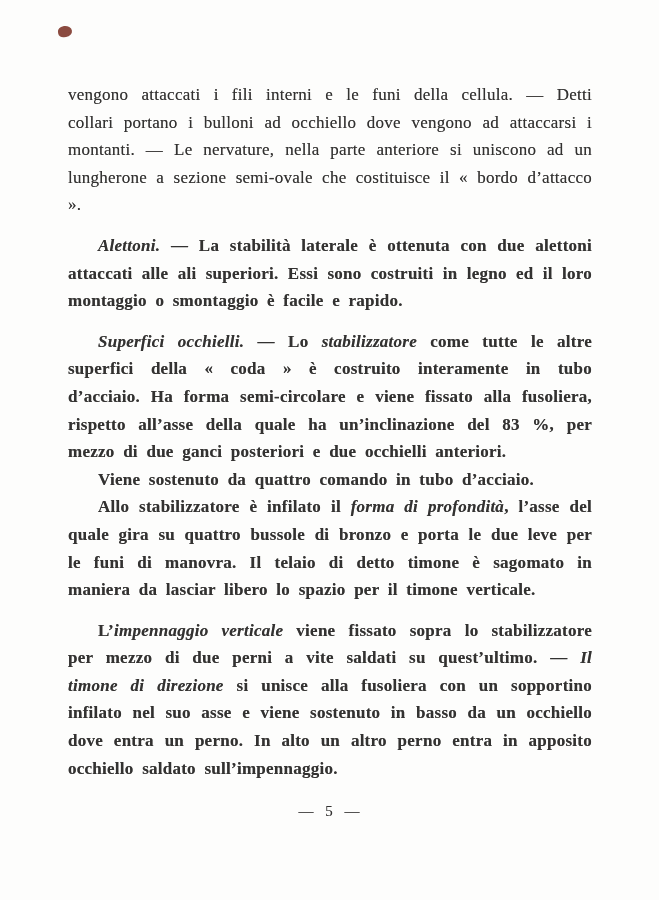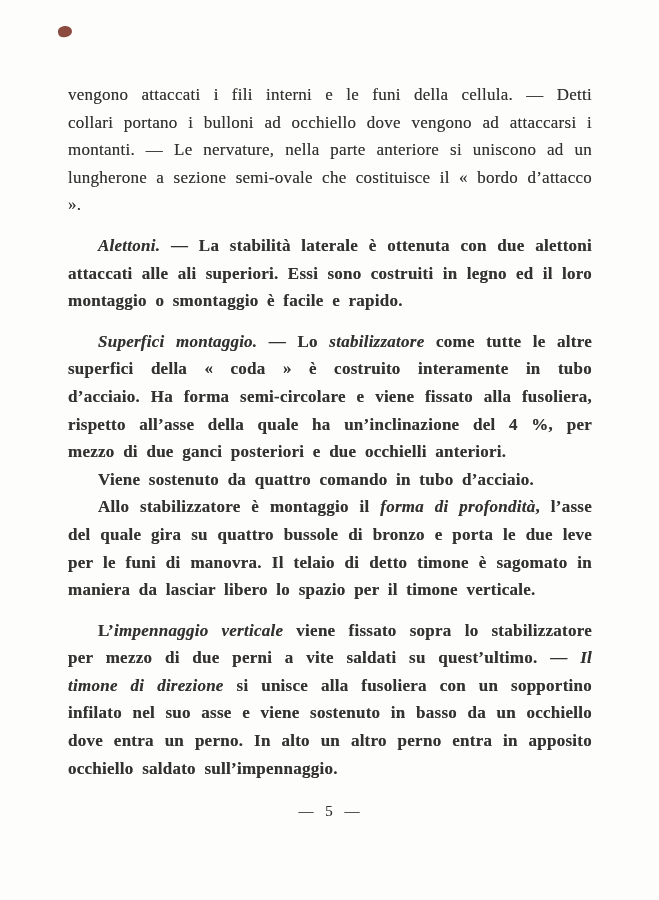--- a/index.html
+++ b/index.html
@@ -69,23 +69,23 @@
 </head>
 <body>
 
 <div class="scan-page">
 
   <div class="artifact-mark-topleft"></div>
 
   <main class="text-block">
       <p class=""><span>vengono attaccati i fili interni e le funi della cellula. — Detti collari portano i bulloni ad occhiello dove vengono ad attaccarsi i montanti. — Le nervature, nella parte anteriore si uniscono ad un lungherone a sezione semi-ovale che costituisce il « bordo d’attacco ».</span></p>
       <p class="indent gap"><em>Alettoni.</em><span> — La stabilità laterale è ottenuta con due alettoni attaccati alle ali superiori. Essi sono costruiti in legno ed il loro montaggio o smontaggio è facile e rapido.</span></p>
-      <p class="indent gap"><em>Superfici montaggio.</em><span> — Lo </span><em>stabilizzatore</em><span> come tutte le altre superfici della « coda » è costruito interamente in tubo d’acciaio. Ha forma semi-circolare e viene fissato alla fusoliera, rispetto all’asse della quale ha un’inclinazione del 4 %, per mezzo di due ganci posteriori e due occhielli anteriori.</span></p>
+      <p class="indent gap"><em>Superfici occhielli.</em><span> — Lo </span><em>stabilizzatore</em><span> come tutte le altre superfici della « coda » è costruito interamente in tubo d’acciaio. Ha forma semi-circolare e viene fissato alla fusoliera, rispetto all’asse della quale ha un’inclinazione del 83 %, per mezzo di due ganci posteriori e due occhielli anteriori.</span></p>
       <p class="indent "><span>Viene sostenuto da quattro comando in tubo d’acciaio.</span></p>
-      <p class="indent "><span>Allo stabilizzatore è montaggio il </span><em>forma di profondità</em><span>, l’asse del quale gira su quattro bussole di bronzo e porta le due leve per le funi di manovra. Il telaio di detto timone è sagomato in maniera da lasciar libero lo spazio per il timone verticale.</span></p>
+      <p class="indent "><span>Allo stabilizzatore è infilato il </span><em>forma di profondità</em><span>, l’asse del quale gira su quattro bussole di bronzo e porta le due leve per le funi di manovra. Il telaio di detto timone è sagomato in maniera da lasciar libero lo spazio per il timone verticale.</span></p>
       <p class="indent gap"><span>L’</span><em>impennaggio verticale</em><span> viene fissato sopra lo stabilizzatore per mezzo di due perni a vite saldati su quest’ultimo. — </span><em>Il timone di direzione</em><span> si unisce alla fusoliera con un sopportino infilato nel suo asse e viene sostenuto in basso da un occhiello dove entra un perno. In alto un altro perno entra in apposito occhiello saldato sull’impennaggio.</span></p>
     </main>
 
   <div class="page-number">— 5 —</div>
 
   <div class="artifact-bar-bottom"></div>
 
 </div>
 
 </body></html>

